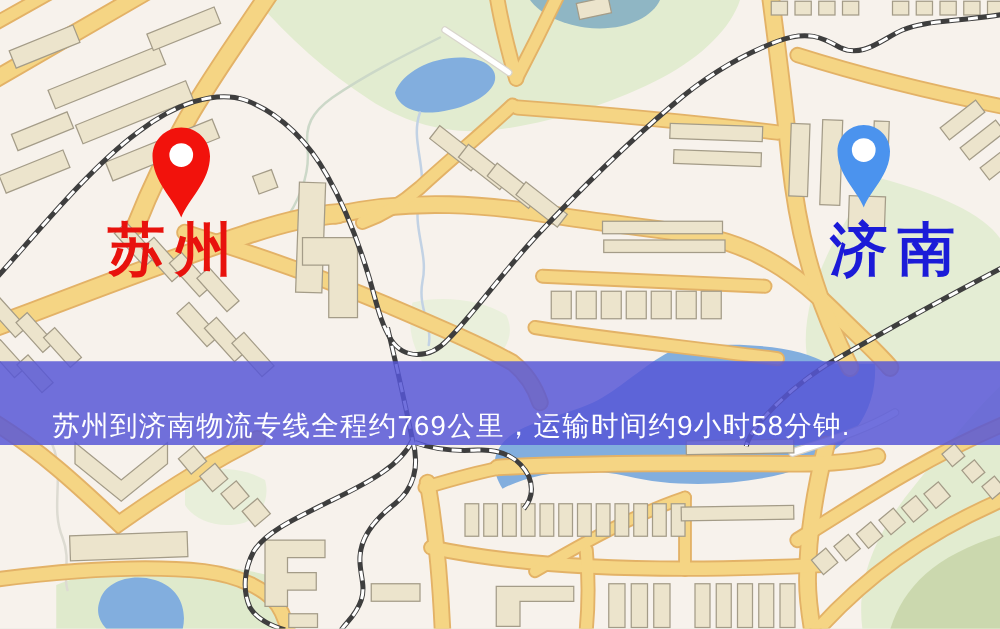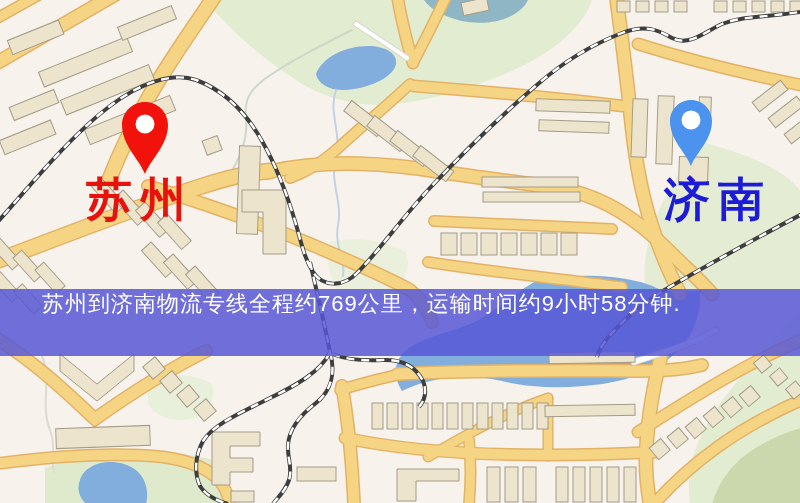--- a/index.html
+++ b/index.html
@@ -5,21 +5,21 @@
   html,body{margin:0;padding:0;background:#ddd;}
   #stage{position:relative;width:800px;height:503px;overflow:hidden;
          font-family:"Liberation Sans","DejaVu Sans",sans-serif;background:#f7f2ec;}
   #map-svg{position:absolute;left:0;top:0;}
   .pin{position:absolute;}
   .city-label{position:absolute;font-size:46px;font-weight:bold;line-height:1;
               letter-spacing:8px;white-space:nowrap;}
   #label-origin{left:86px;top:176px;color:#e8120d;}
   #label-dest{left:664px;top:176px;color:#1b1bd8;}
   #banner{position:absolute;left:0;top:289px;width:800px;height:67px;
-          background:rgba(86,86,214,0.84);display:flex;align-items:flex-start;}
+          background:rgba(86,86,214,0.84);display:flex;align-items:flex-end;}
   #banner .banner-text{color:#ffffff;font-size:22px;letter-spacing:1px;
           padding-left:42px;white-space:nowrap;}
 </style>
 </head>
 <body>
 
 <div id="stage">
 
 <svg id="map-svg" width="800" height="503" viewBox="0 0 800 503">
 

